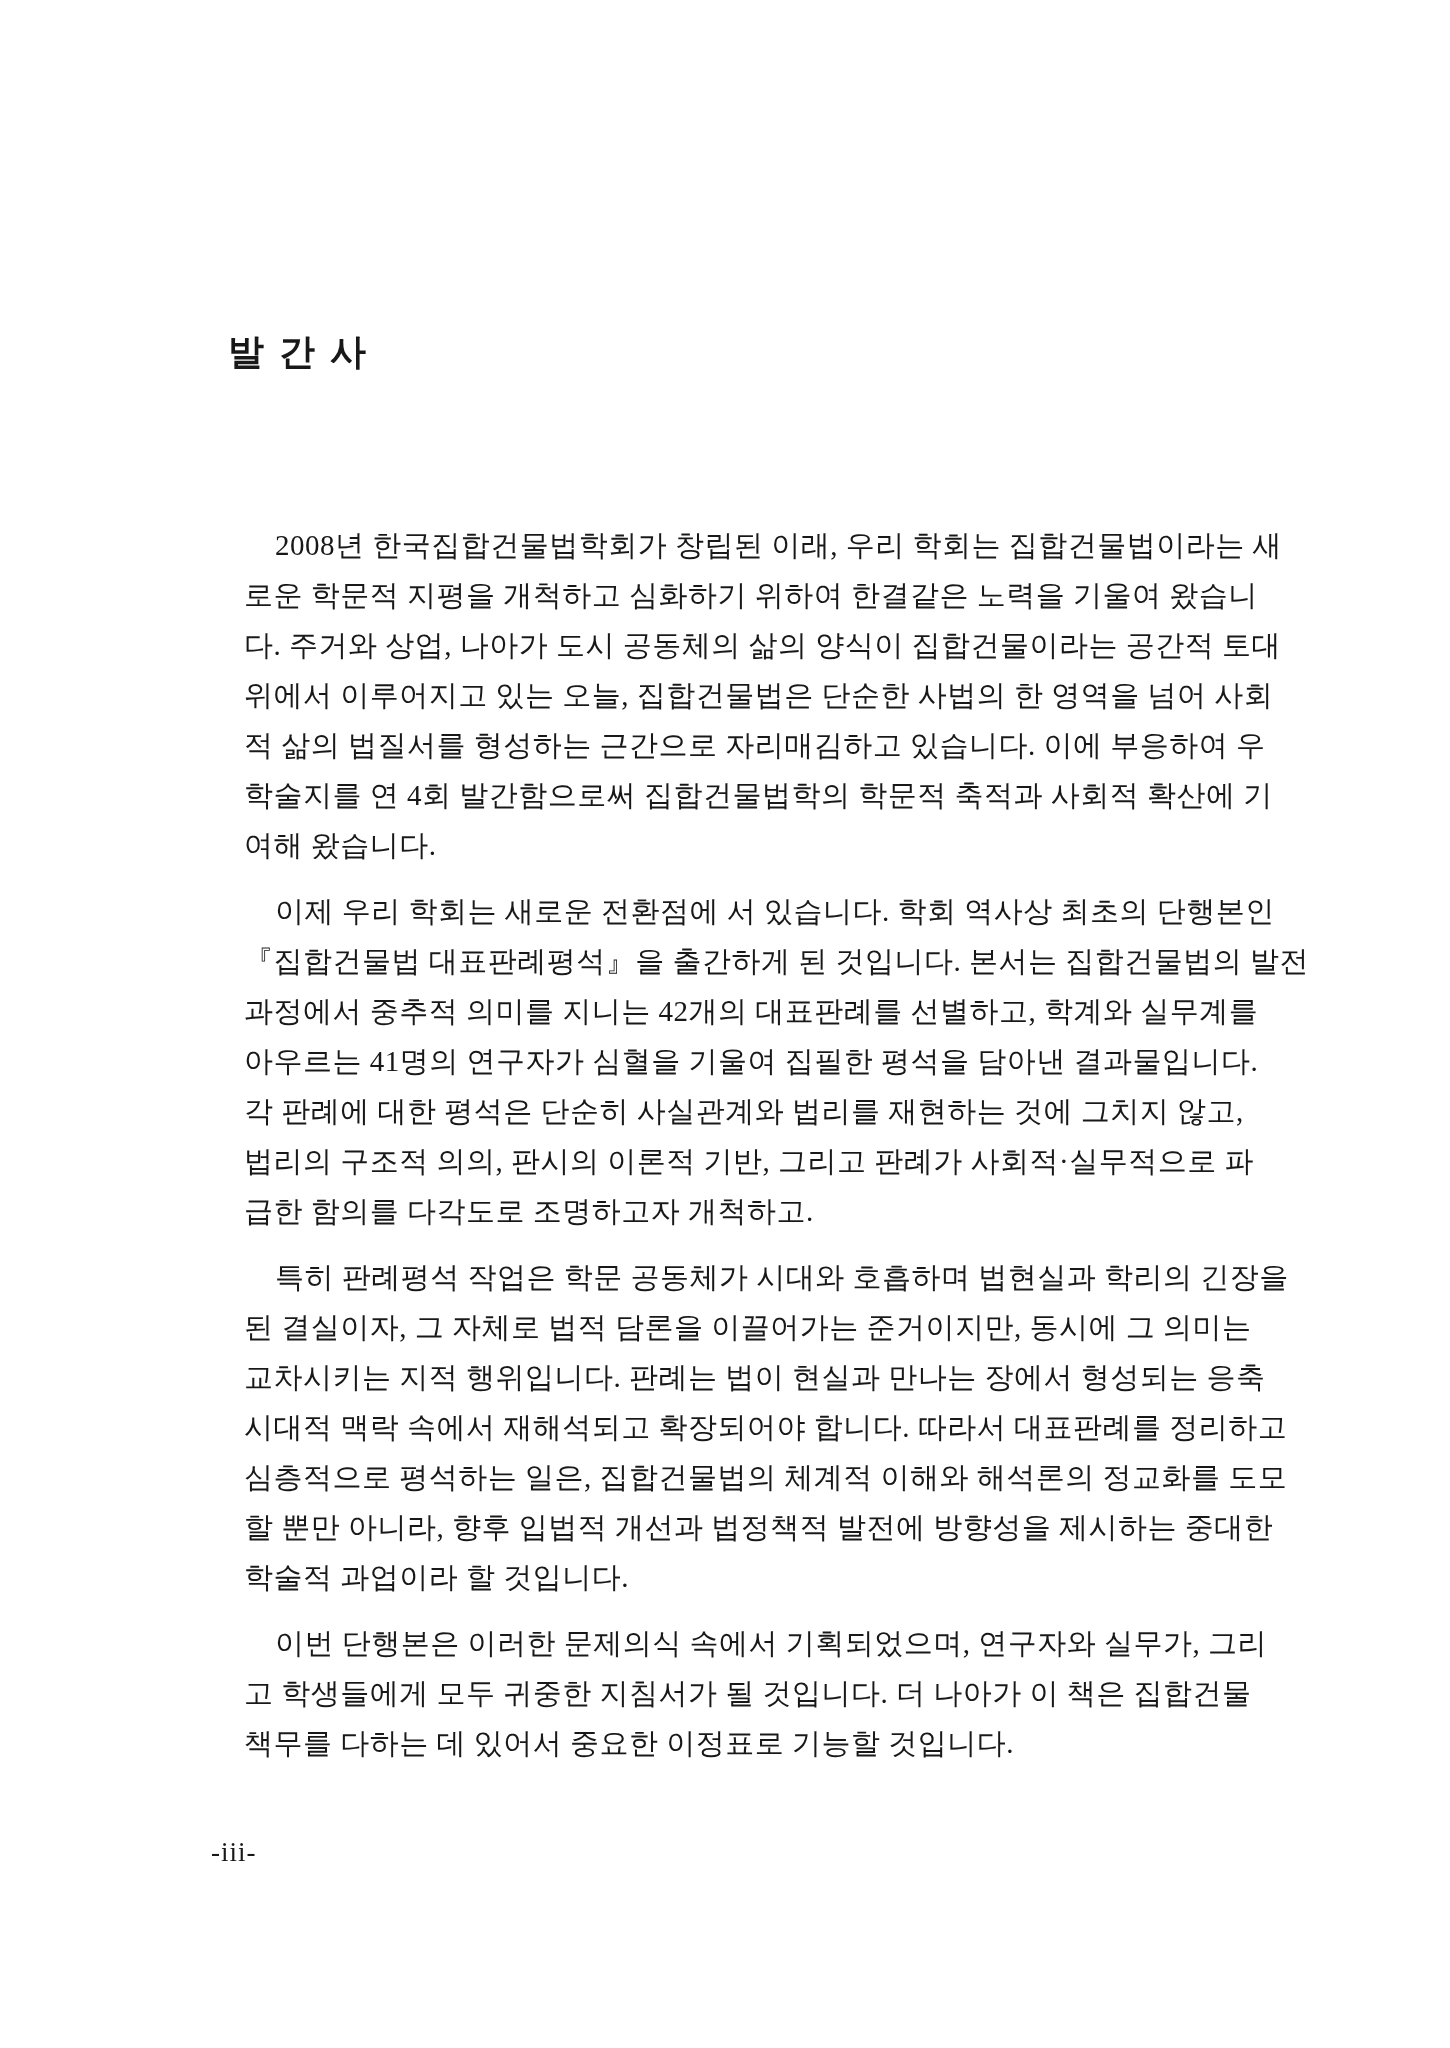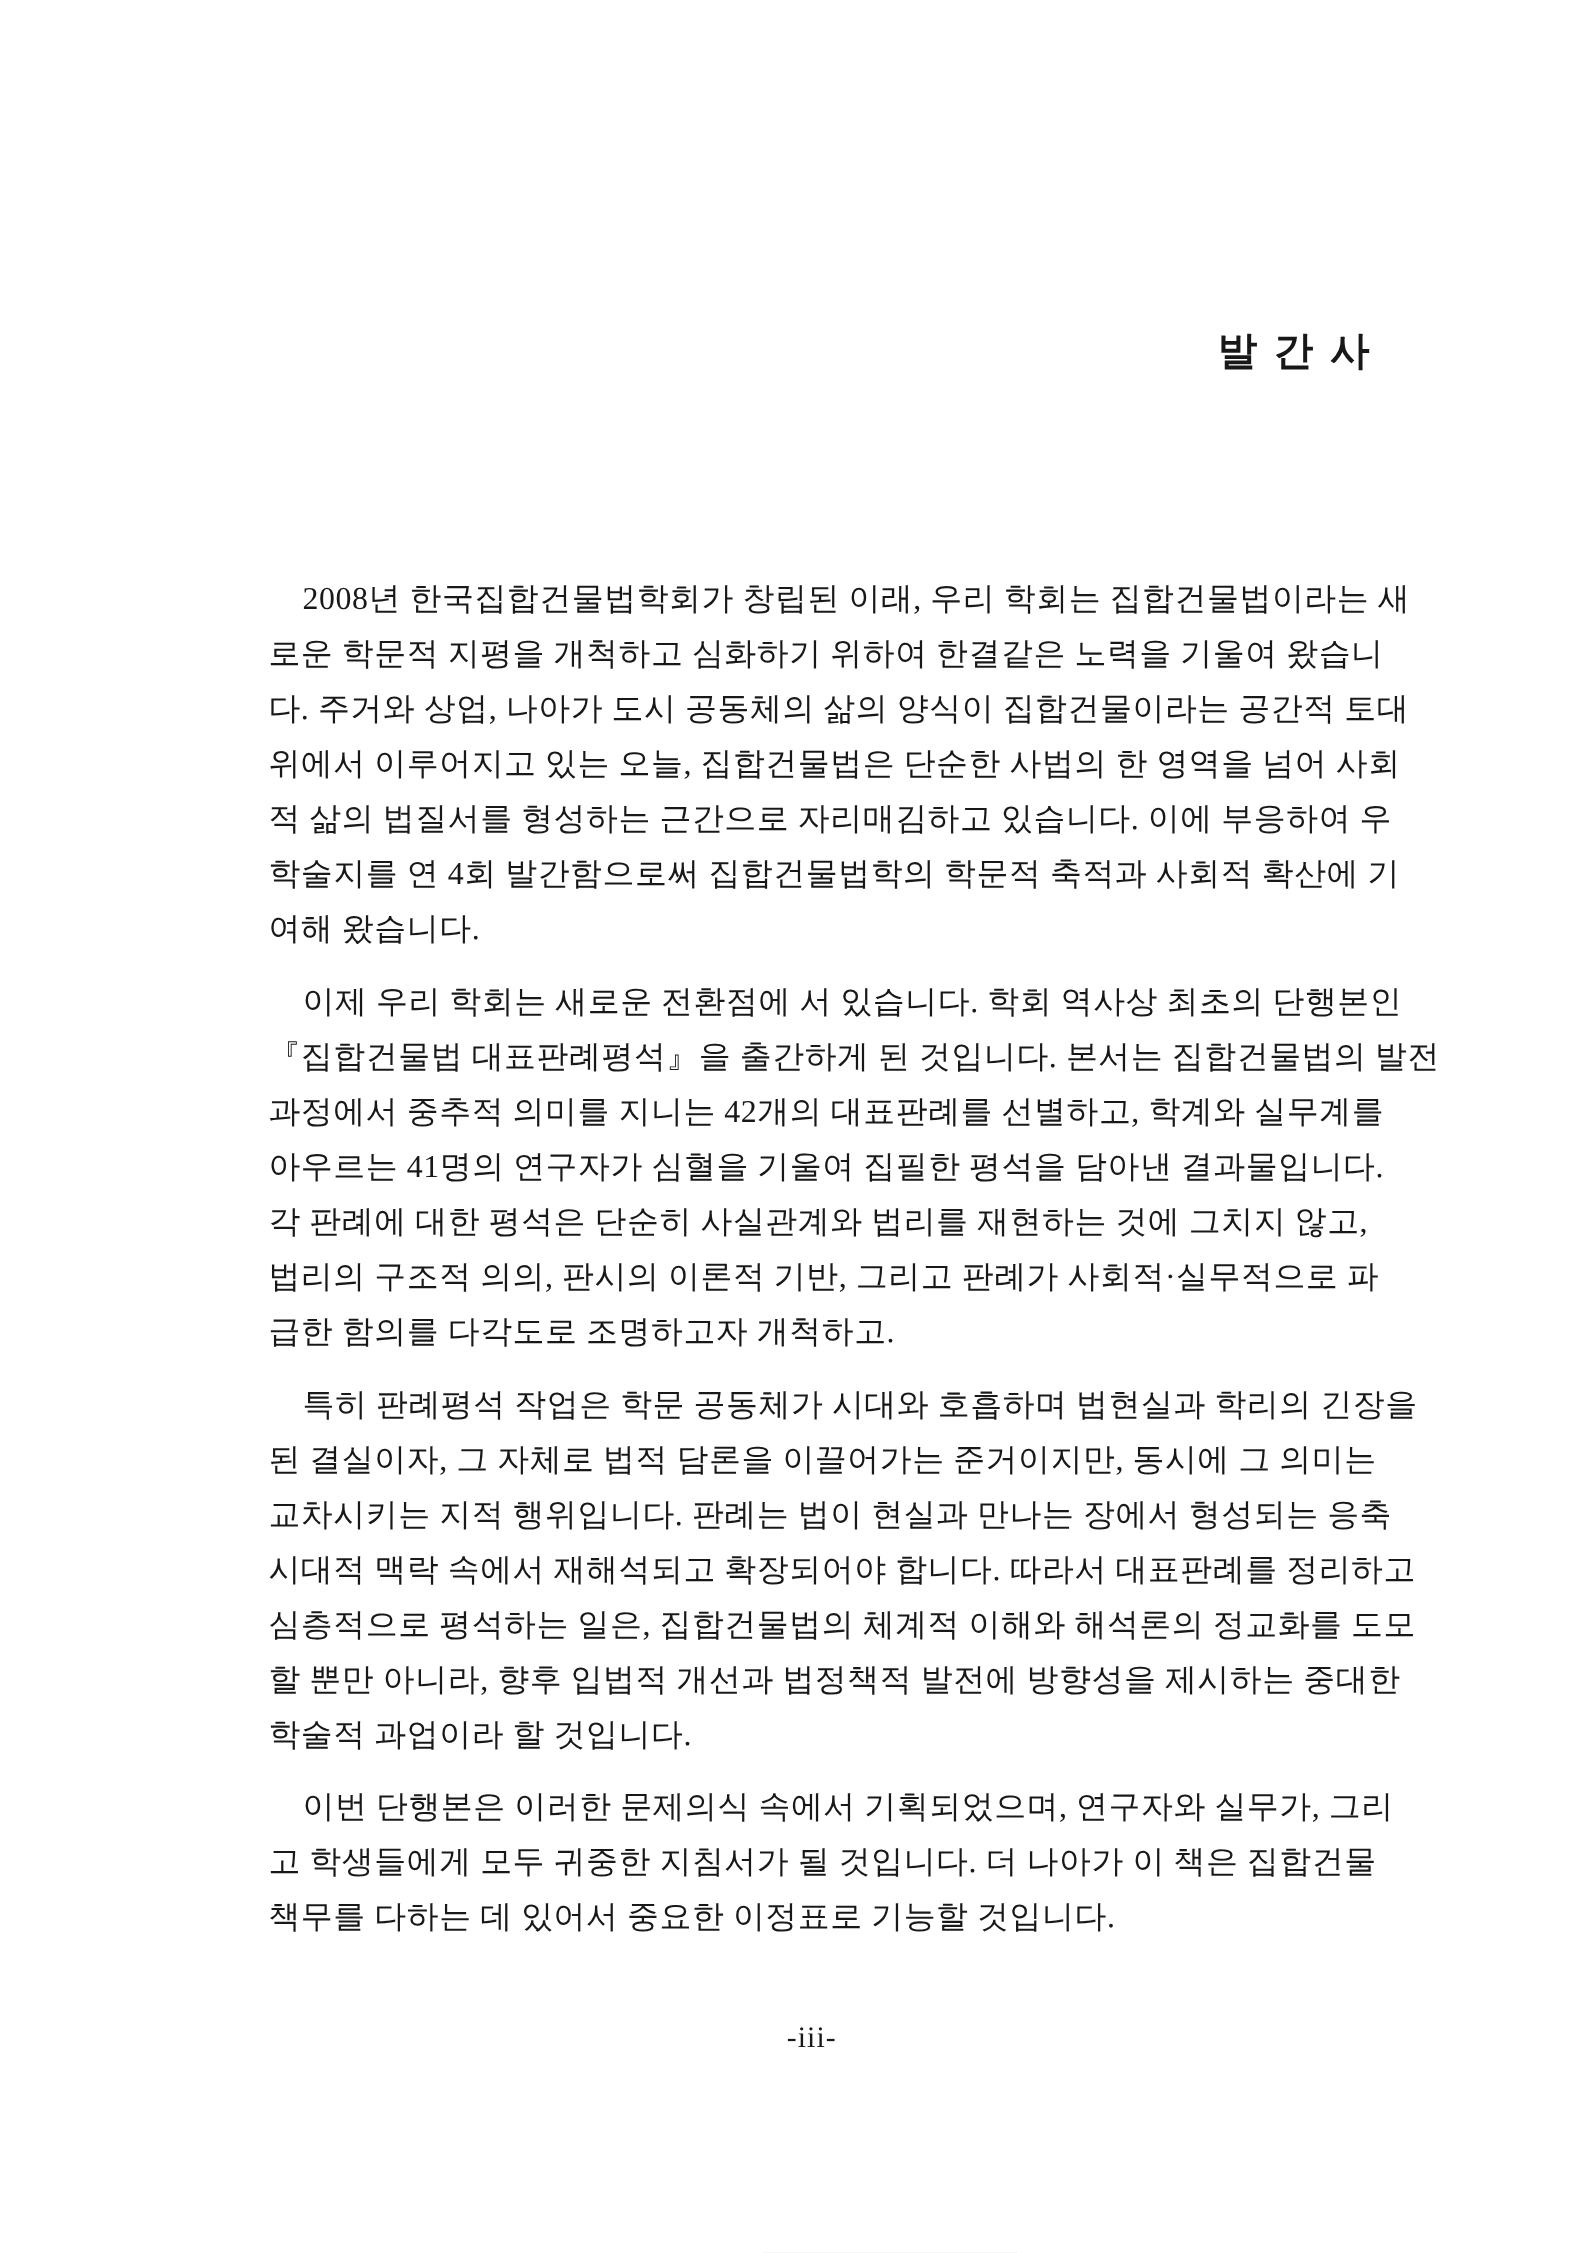--- a/index.html
+++ b/index.html
@@ -12,24 +12,24 @@
     width: 1450px;
     height: 2048px;
     margin: 0 auto;
     background: #ffffff;
     color: #181818;
     font-family: "Liberation Serif", "DejaVu Serif", serif;
     overflow: hidden;
   }
   .doc-title {
     position: absolute;
-    top: 295px;
+    top: 328px;
     left: 228px;
     width: 1020px;
-    text-align: right;
+    text-align: left;
     font-size: 36px;
     font-weight: 600;
     letter-spacing: 3px;
     line-height: 48px;
     margin: 0;
   }
   .body-text {
     position: absolute;
     top: 504px;
     left: 228px;
@@ -52,23 +52,22 @@
   .line.first {
     text-indent: 31px;
   }
   .line.plast {
     text-align-last: left;
     font-family: Liberation Serif, serif;
   }
   .page-number {
     position: absolute;
     top: 1832px;
-    left: 228px;
+    left: 211px;
     width: 1020px;
-    text-align: center;
     font-size: 27px;
     line-height: 40px;
     letter-spacing: 1px;
   }
 </style>
 </head>
 <body>
 
 <div class="page">
 

